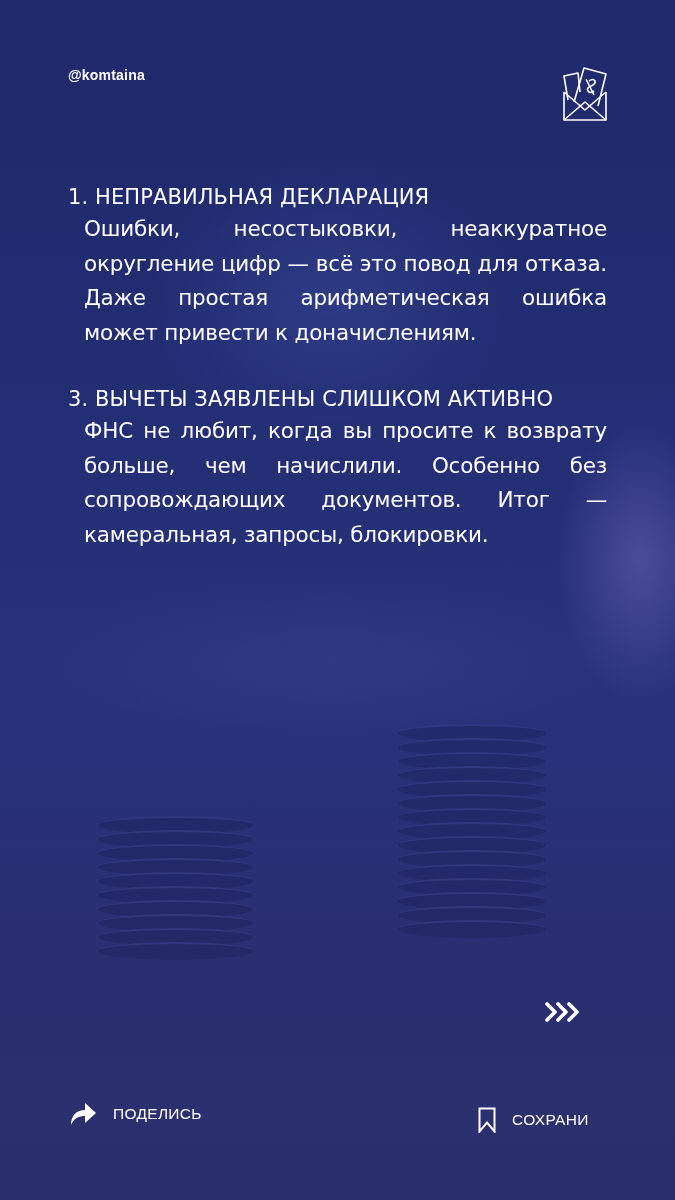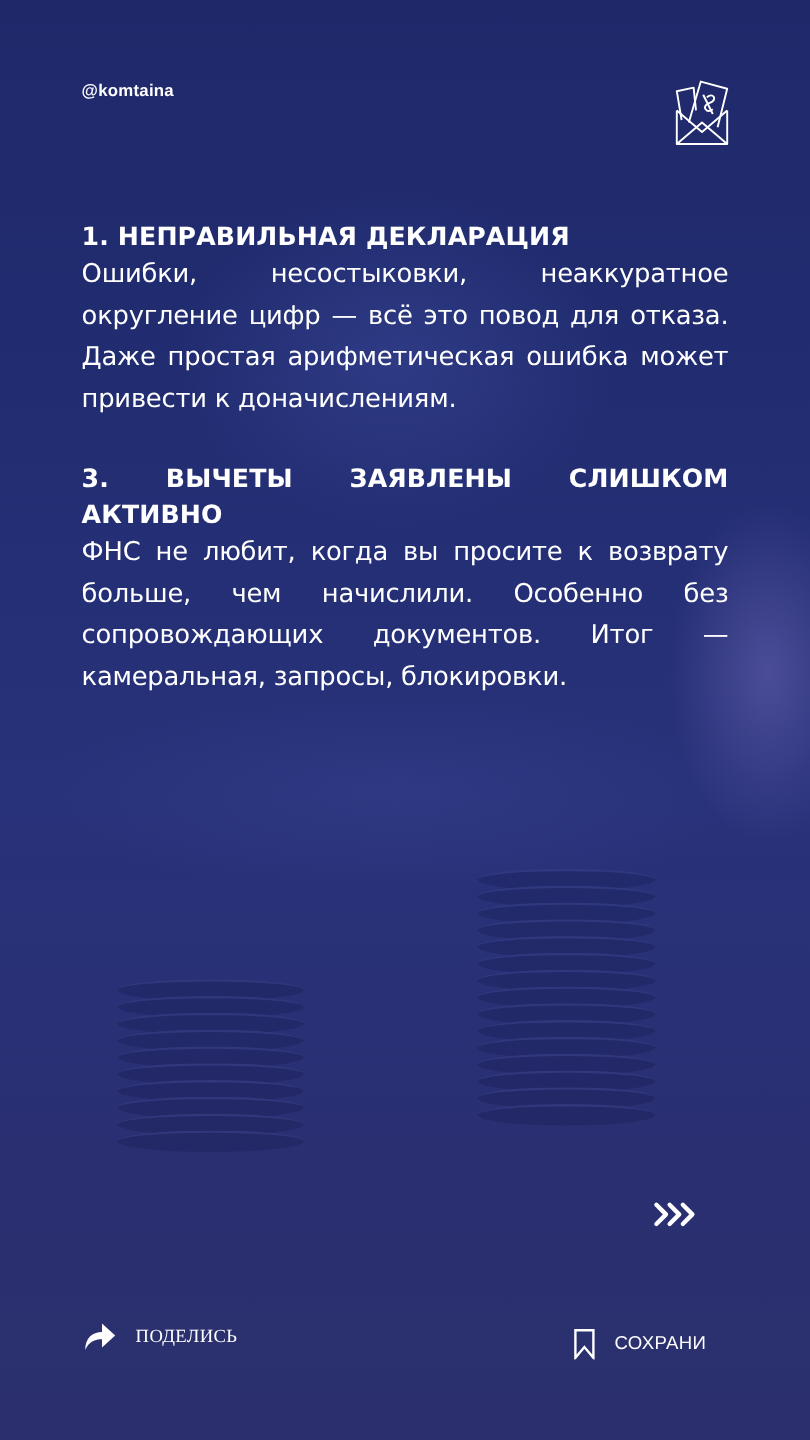--- a/index.html
+++ b/index.html
@@ -36,38 +36,39 @@
       font-weight: bold; font-size: 14px; letter-spacing: 0.2px;
     }
     .envelope-icon { position: absolute; left: 562px; top: 66px; width: 46px; height: 56px; }
 
     .content {
       position: absolute; left: 68px; top: 182px; width: 539px;
     }
     .section { margin-bottom: 34px; }
     .section h2 {
       font-family: "DejaVu Sans", sans-serif;
-      font-weight: bold; font-size: 21px; line-height: 30px;
+      font-weight: normal; font-size: 21px; line-height: 30px;
       text-transform: uppercase; text-align: justify;
       letter-spacing: 0.1px;
     }
     .section p {
       font-family: "DejaVu Sans", sans-serif;
       font-size: 21.5px; line-height: 34.5px;
       text-align: justify;
       letter-spacing: -0.2px;
+      margin-left: 16px;
     }
     .next-icon { position: absolute; left: 544px; top: 1000px; width: 38px; height: 24px; }
 
     .action {
       position: absolute; display: flex; align-items: center; cursor: pointer;
       font-family: "Liberation Sans", sans-serif; font-size: 15.5px;
       letter-spacing: 0.3px;
     }
-    .action.share { left: 70px; top: 1102px; font-family: Liberation Serif, serif; }
+    .action.share { left: 70px; top: 1102px; }
     .action.save { left: 478px; top: 1107px; text-align: right; }
     .action svg { display: block; }
     .action .label { margin-left: 16px; }
     .action.save .label { margin-left: 16px; }
   </style>
 </head>
 <body>
 
 <div class="bg"></div>
 

